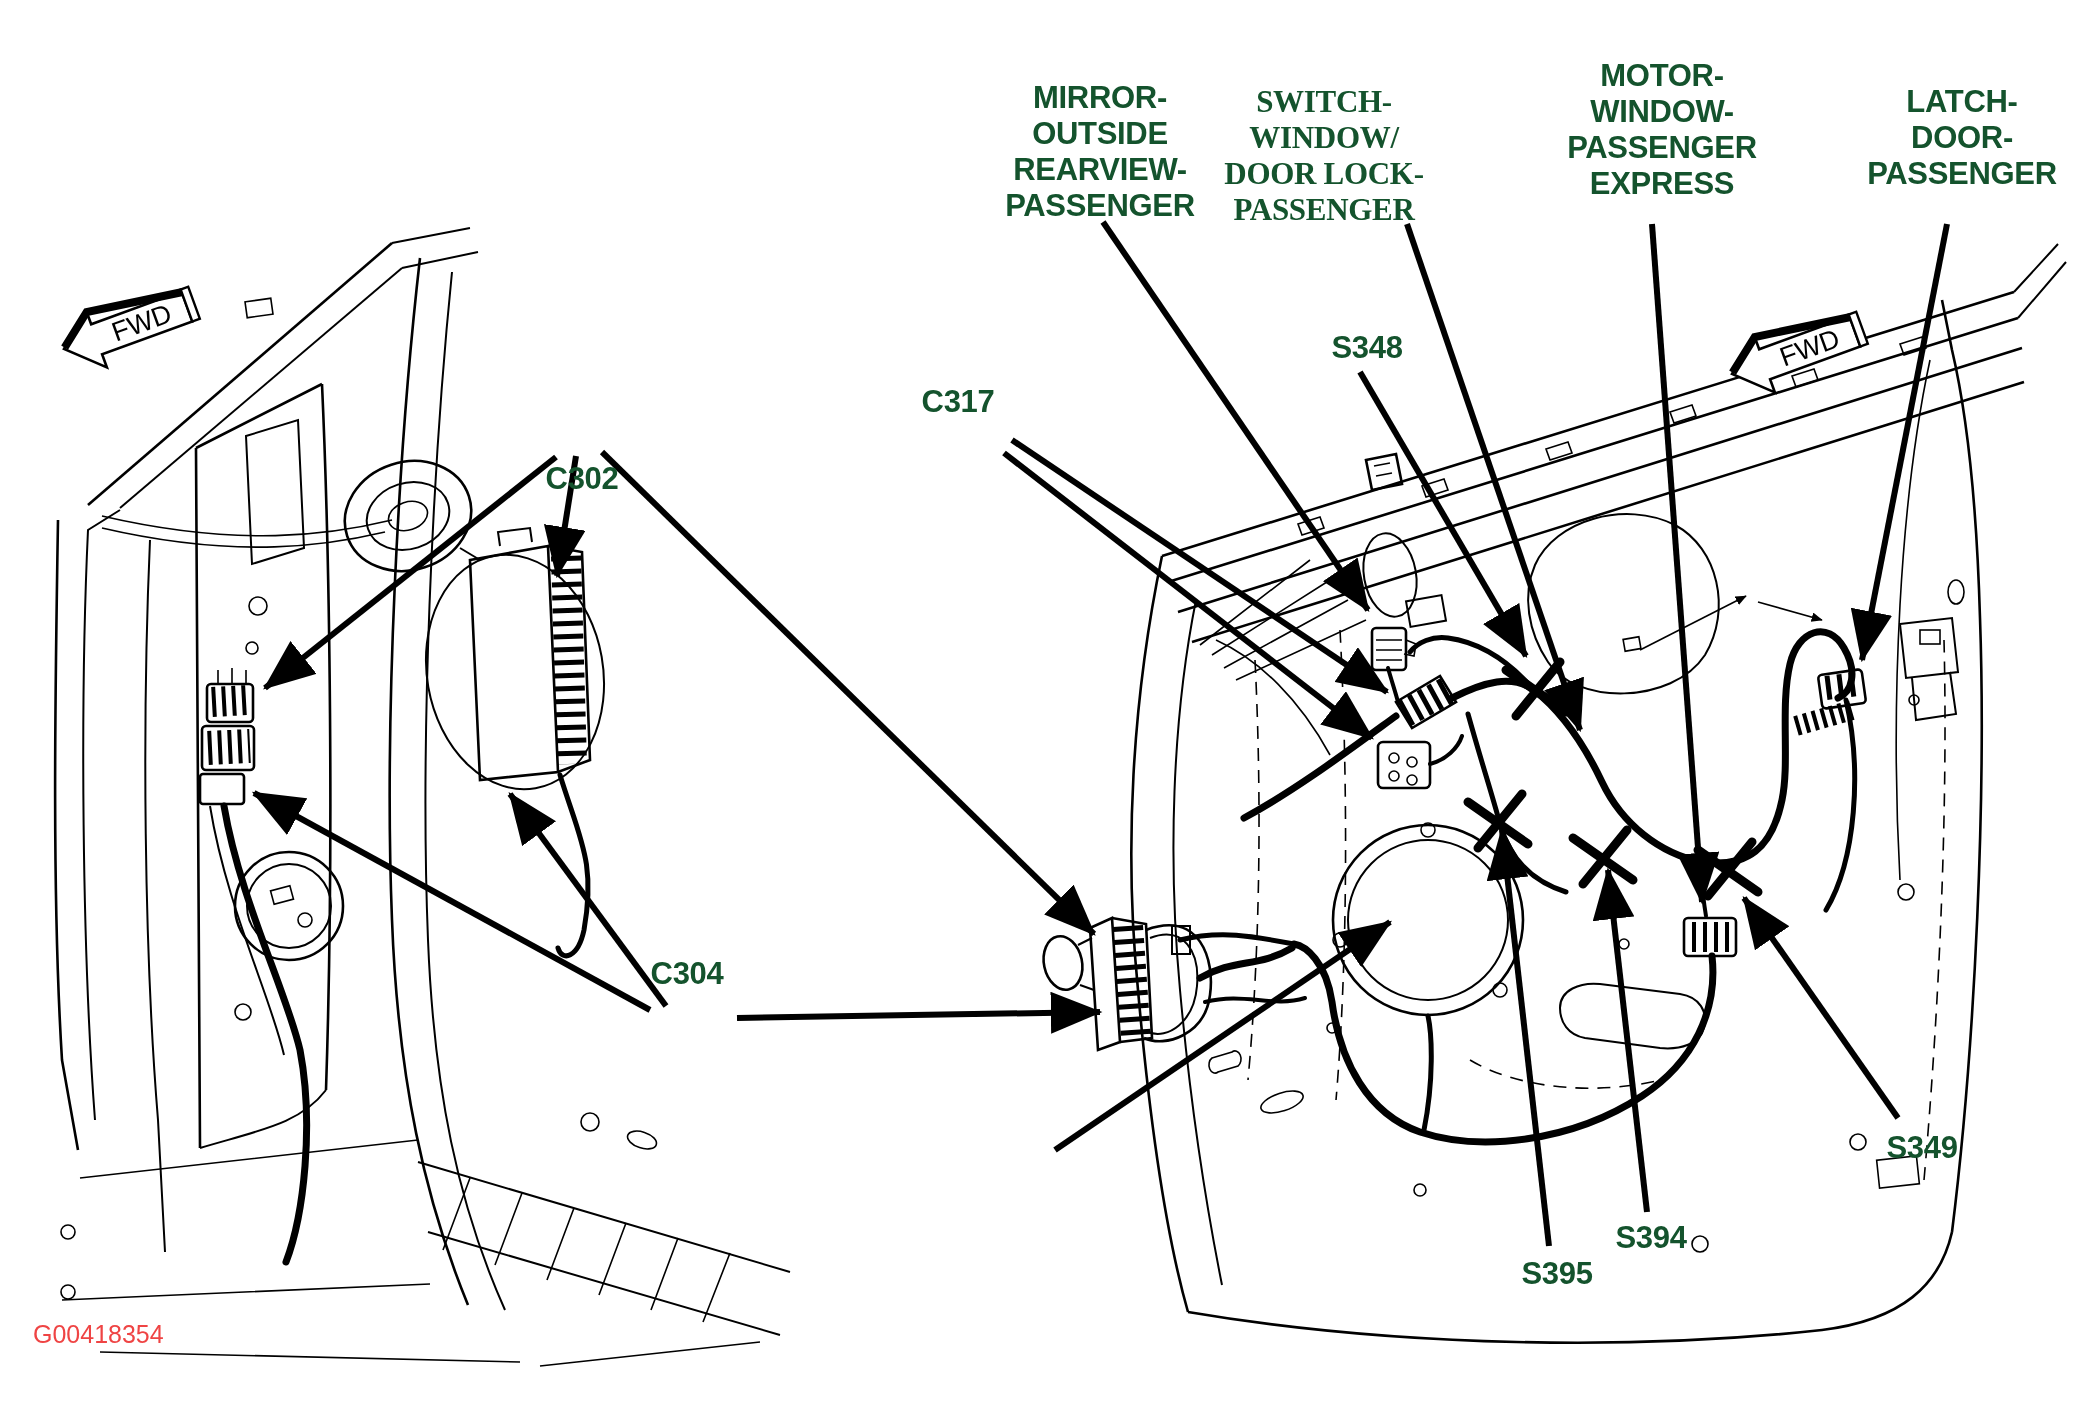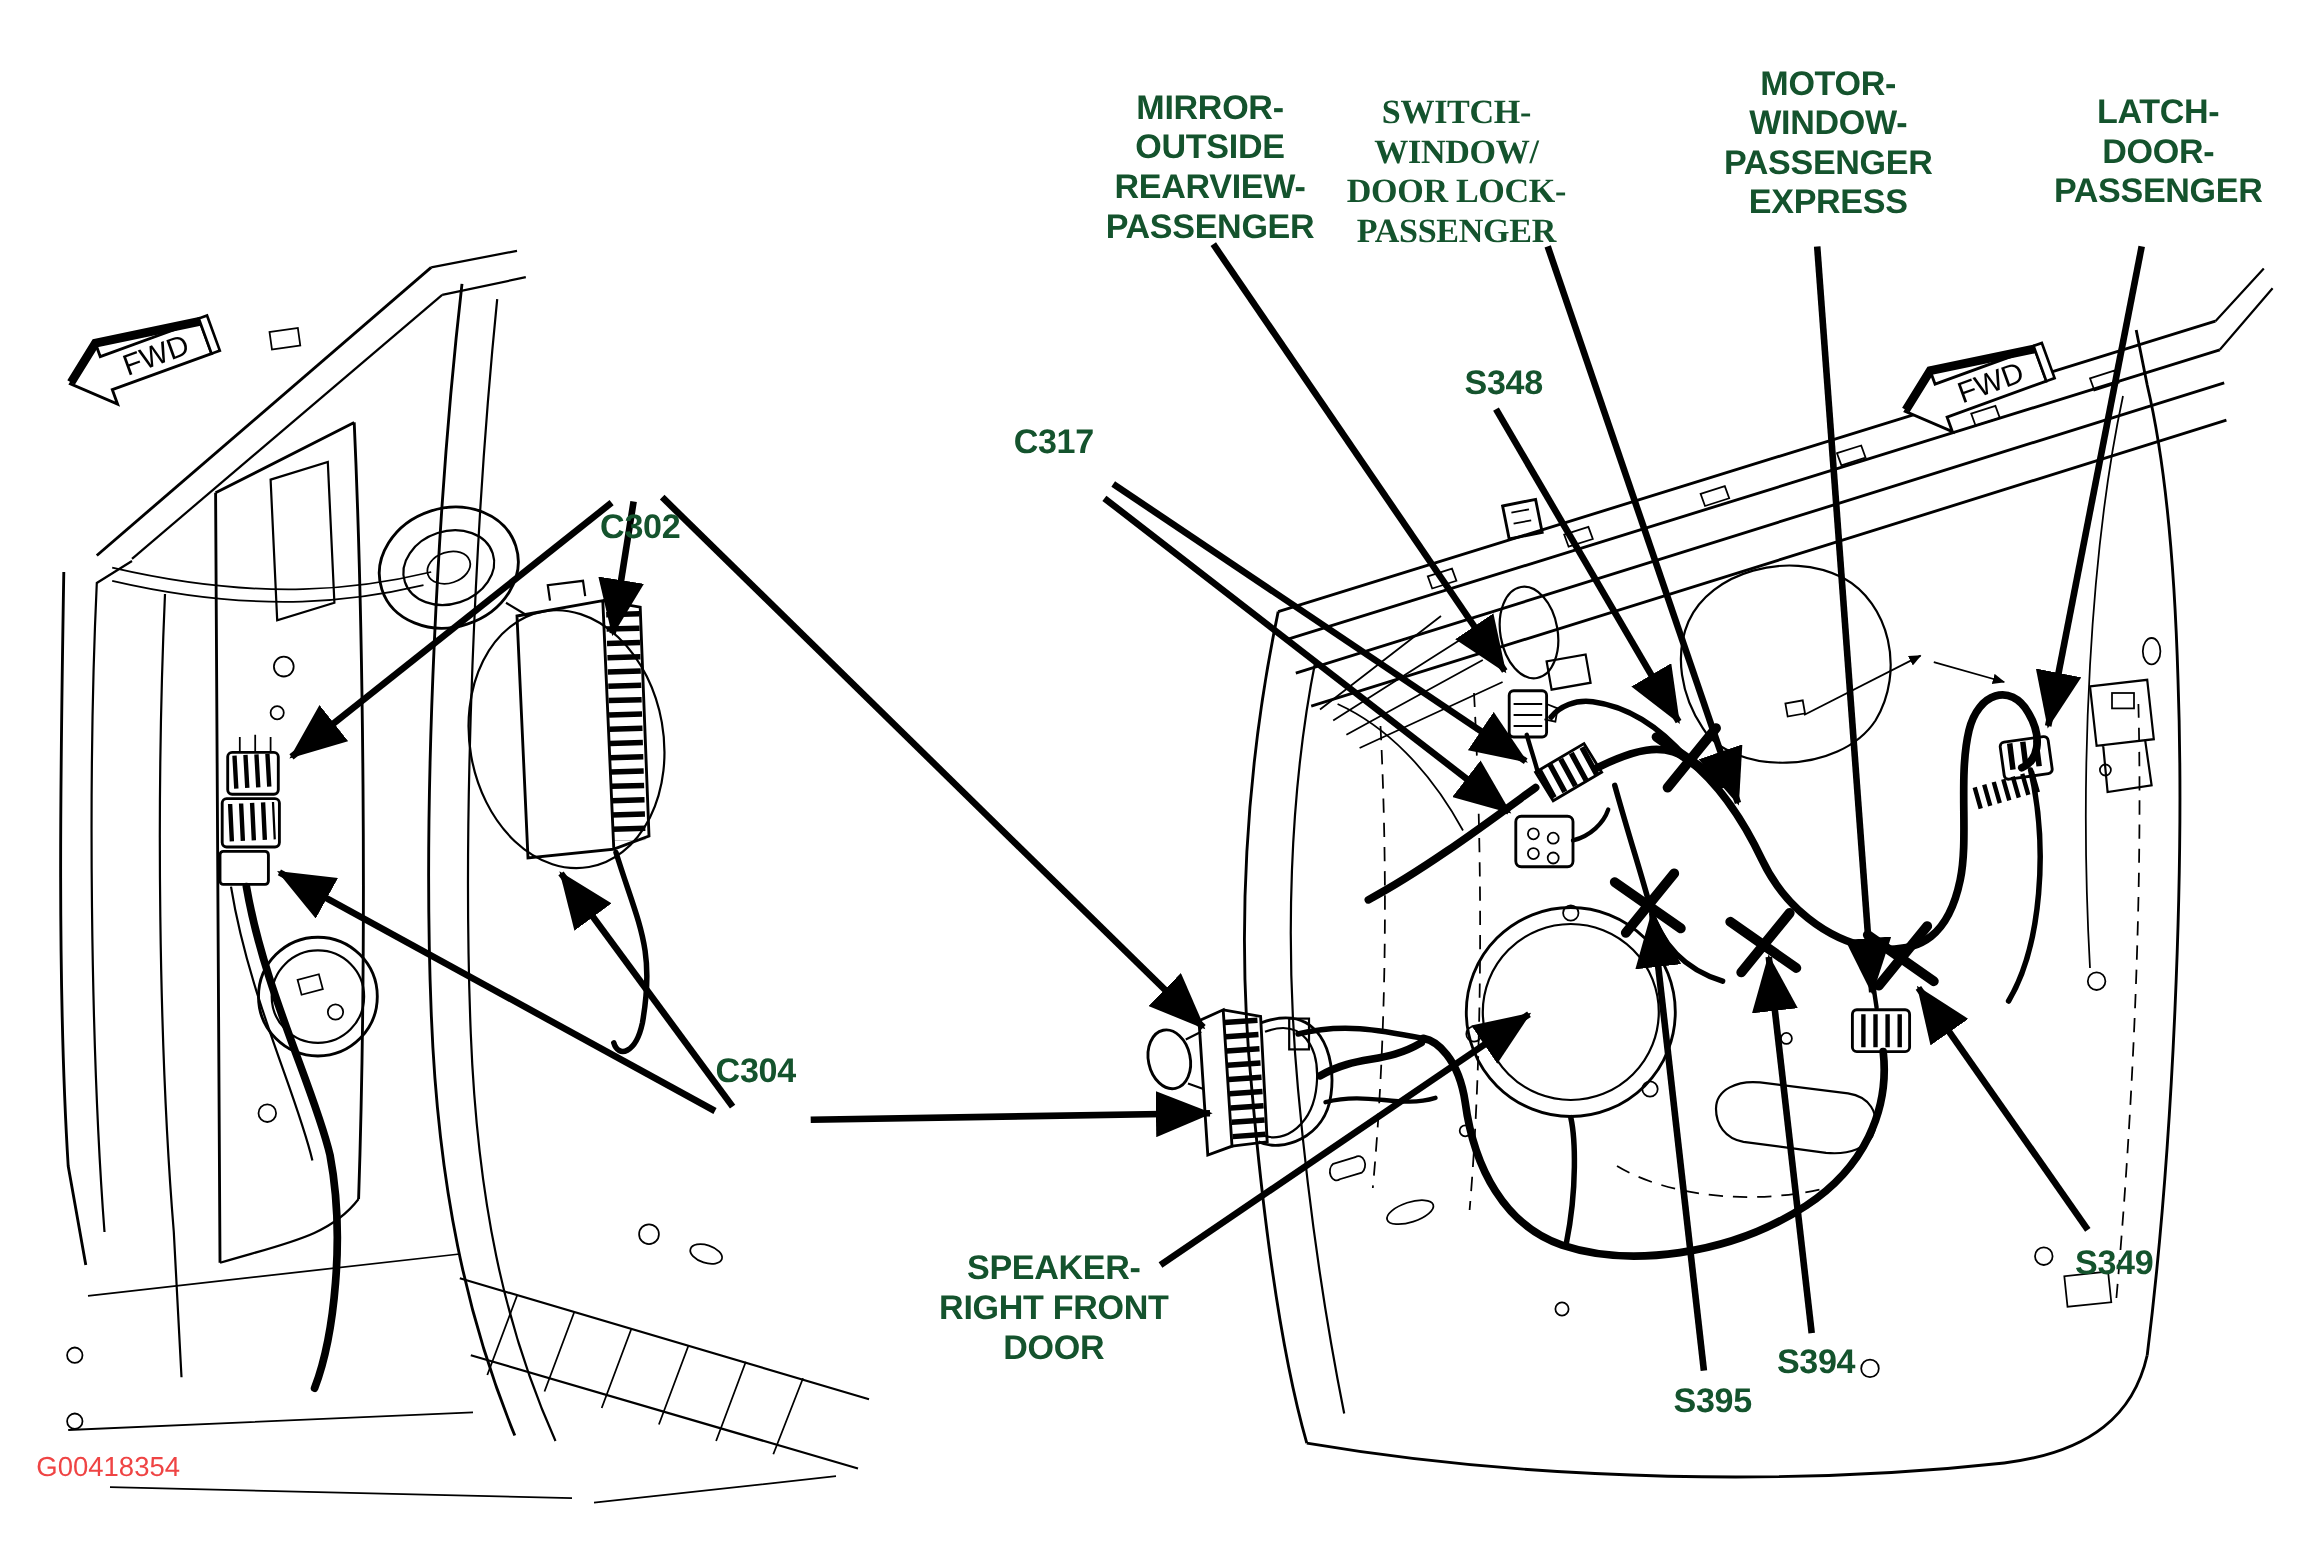--- a/index.html
+++ b/index.html
@@ -263,25 +263,20 @@
   <div>PASSENGER</div>
   <div>EXPRESS</div>
 </div>
 
 <div class="label" style="left:1962px;top:84px;">
   <div>LATCH-</div>
   <div>DOOR-</div>
   <div>PASSENGER</div>
 </div>
 
-<div class="label" style="left:958px;top:1135px;">
-  <div>SPEAKER-</div>
-  <div>RIGHT FRONT</div>
-  <div>DOOR</div>
-</div>
 
 <div class="label" style="left:1355px;top:330px;margin-left:12px;">S348</div>
 <div class="label" style="left:958px;top:384px;">C317</div>
 <div class="label" style="left:582px;top:414px;margin-top:47px;">C302</div>
 <div class="label" style="left:687px;top:956px;">C304</div>
 <div class="label" style="left:1557px;top:1256px;">S395</div>
 <div class="label" style="left:1651px;top:1220px;">S394</div>
 <div class="label" style="left:1922px;top:1130px;">S349</div>
 
 <div class="fig-id" style="left:33px;top:1320px;">G00418354</div>

